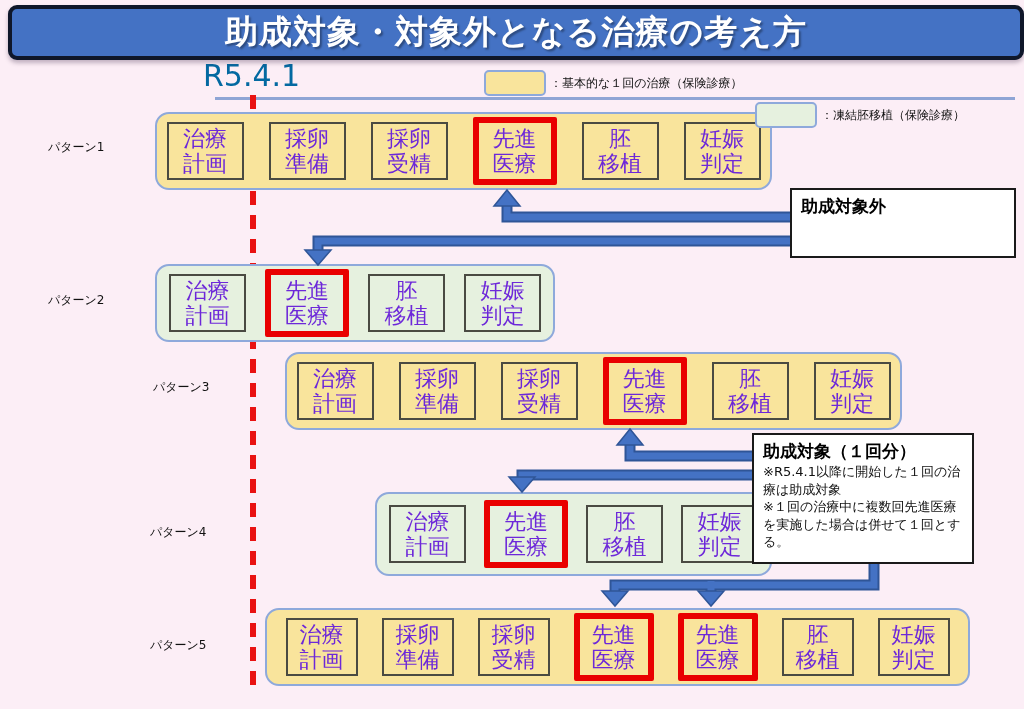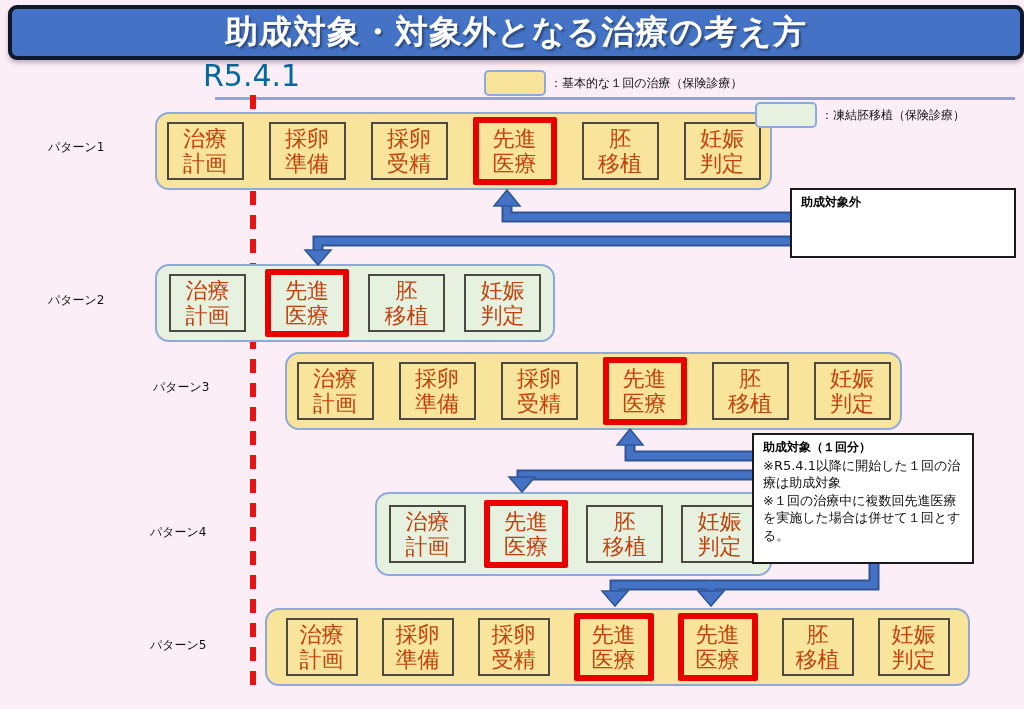--- a/index.html
+++ b/index.html
@@ -28,32 +28,32 @@
 
   
   .pattern-row{position:absolute;border:2px solid #8EA9DB;border-radius:14px;
     display:flex;align-items:center;justify-content:center;z-index:1;}
   .pattern-row.basic{background:#F9E49C;}
   .pattern-row.frozen{background:#E6F1DF;}
   .pattern-label{position:absolute;font-size:12px;color:#111;z-index:2;white-space:nowrap;}
 
   .step-box{width:77px;height:58px;border:2px solid #4a4a42;background:inherit;
     display:flex;align-items:center;justify-content:center;text-align:center;
-    font-size:22px;line-height:1.15;color:#c2410c;white-space:pre-line;box-sizing:border-box;
+    font-size:22px;line-height:1.15;color:#6d28d9;white-space:pre-line;box-sizing:border-box;
     background:transparent;}
   .basic .step-box{background:#F9E49C;}
   .frozen .step-box{background:#E6F1DF;}
   .step-box.hl{border:6px solid #E90000;width:84px;height:68px;border-radius:2px;}
   .row5 .step-box{width:72px;}
   .row5 .step-box.hl{width:80px;}
 
   
   .callout{position:absolute;background:#fff;border:2px solid #1a1a1a;z-index:3;
     padding:5px 9px 7px 9px;box-sizing:border-box;}
-  .callout .c-title{font-size:12px;font-weight:bold;color:#000;line-height:1.3;white-space:nowrap;}
+  .callout .c-title{font-size:17px;font-weight:bold;color:#000;line-height:1.3;white-space:nowrap;}
   .callout .c-body{font-size:13px;color:#111;line-height:1.35;white-space:pre-line;margin-top:1px;}
 
   svg.arrows{position:absolute;left:0;top:0;z-index:2;pointer-events:none;}
 </style>
 </head>
 <body>
 
 <div class="canvas">
 
   <div class="title-bar">

